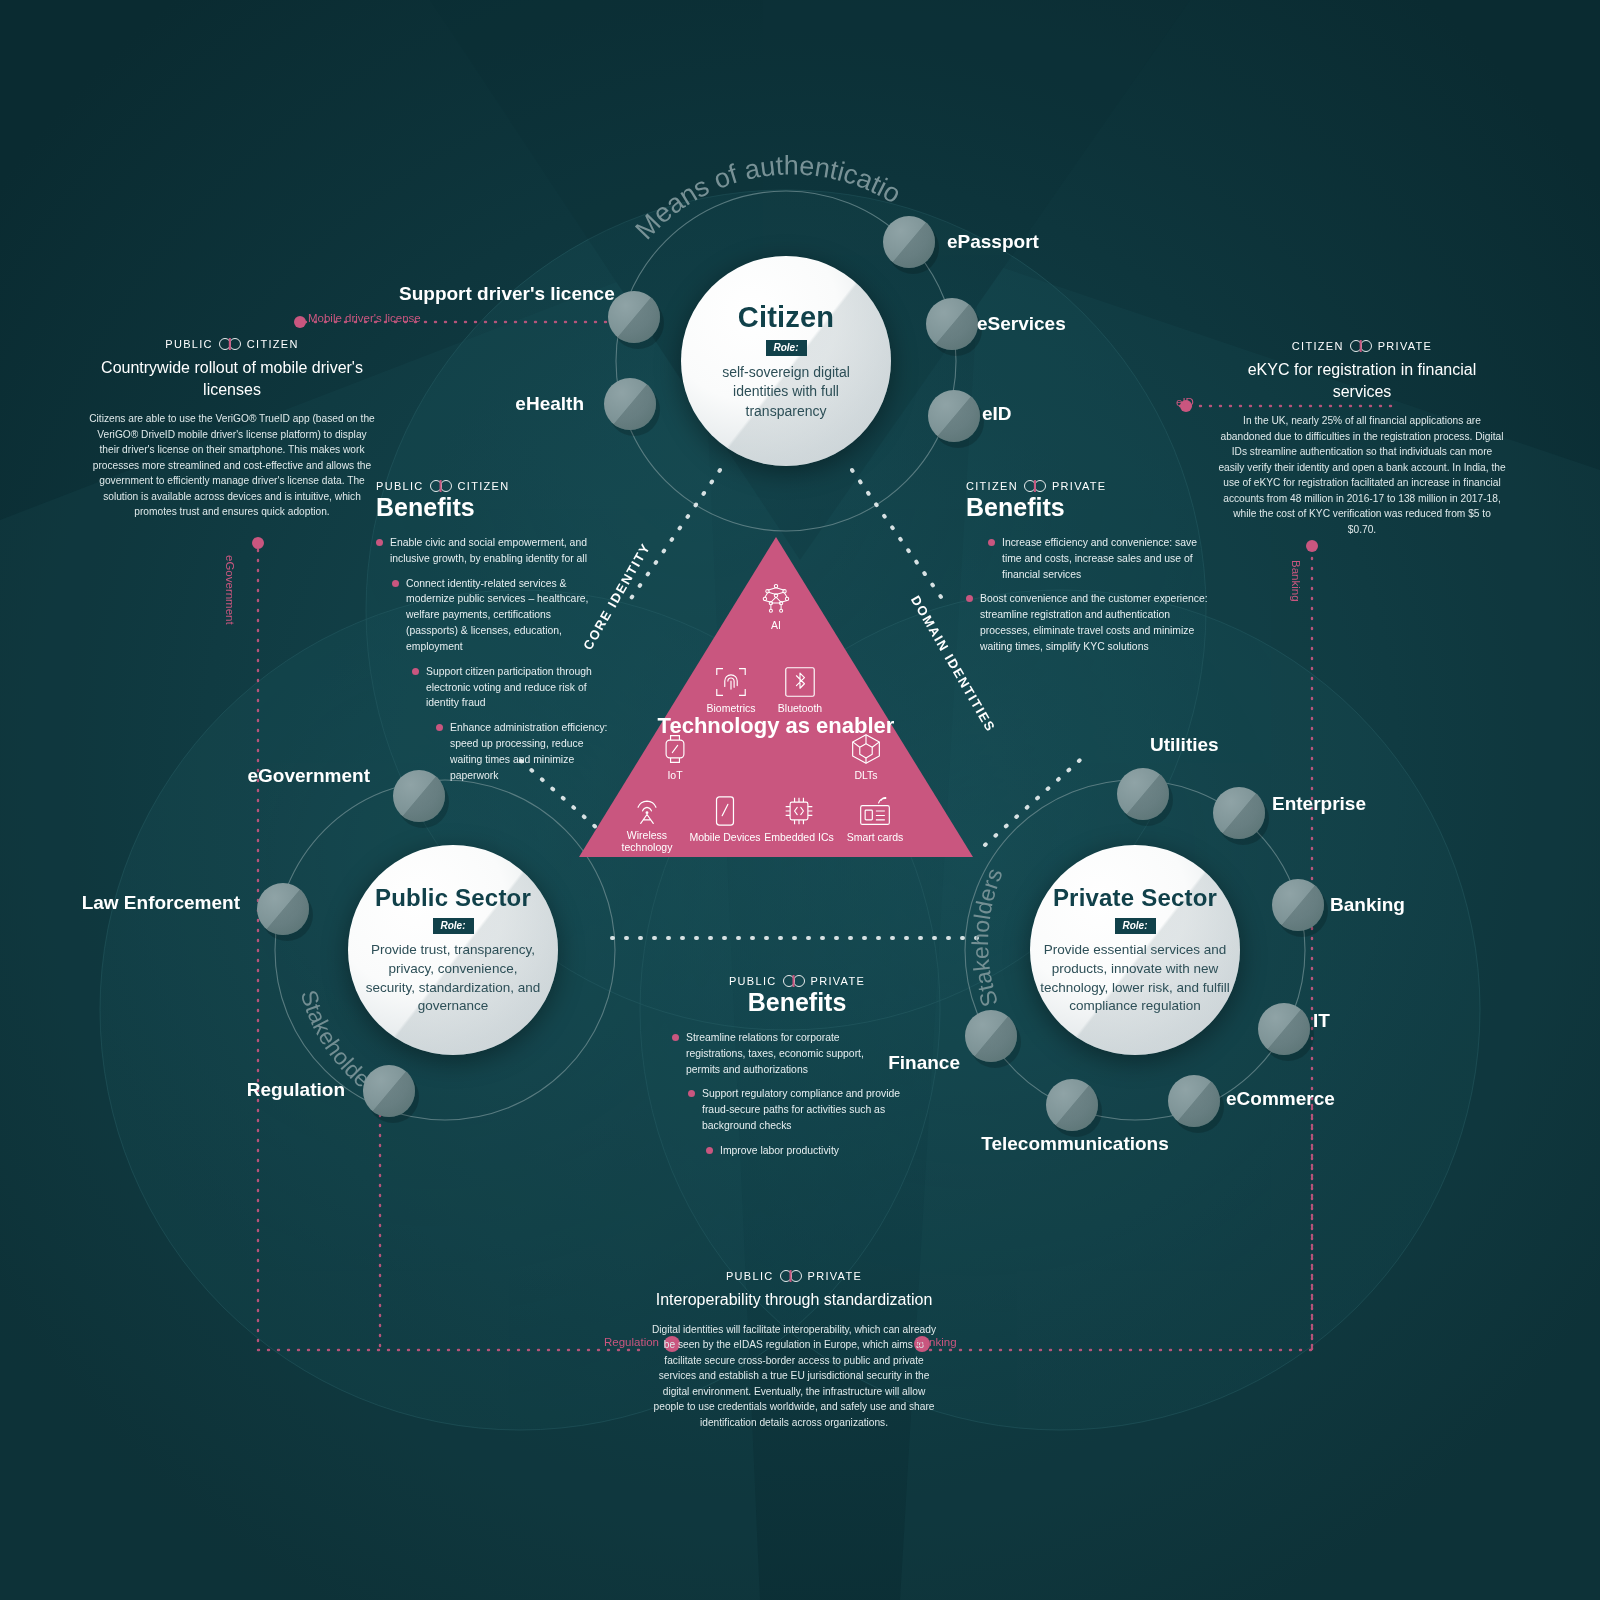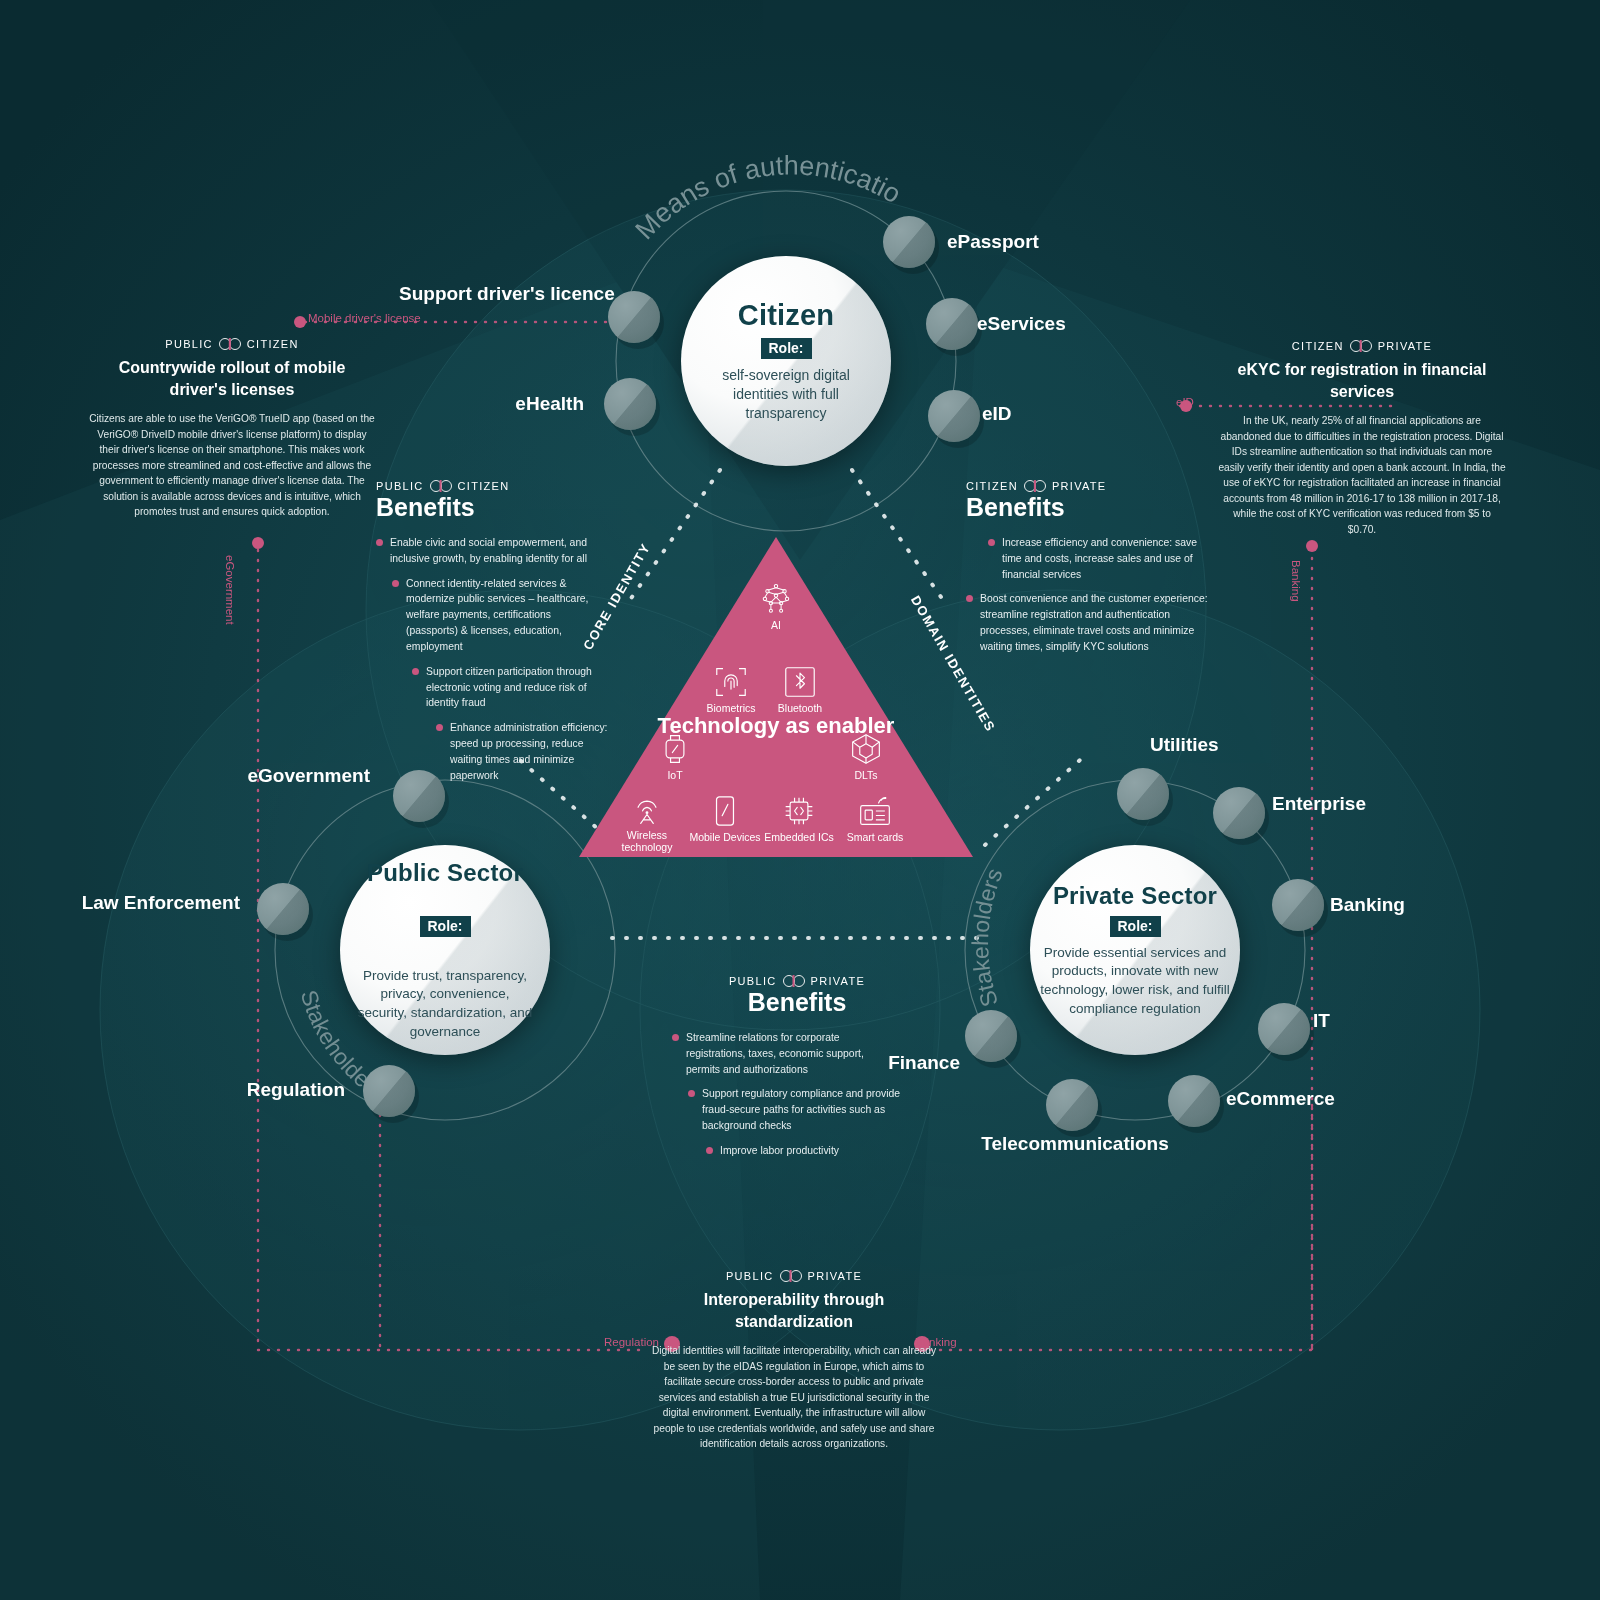--- a/index.html
+++ b/index.html
@@ -25,21 +25,21 @@
   .venn{display:inline-block;width:22px;height:12px;position:relative;}
   .venn i{position:absolute;top:0;width:12px;height:12px;border-radius:50%;
           border:1px solid #e8eced;display:block;}
   .venn i.l{left:0;}
   .venn i.r{right:0;}
   .venn b{position:absolute;left:5px;top:0;width:12px;height:12px;
           background:#c9567f;border-radius:50%;
           clip-path:inset(0 41.5% 0 41.5%);}
 
   .panel-title{
-    color:#ffffff;font-weight:bold;font-size:16px;line-height:1.35;
+    color:#ffffff;font-weight:normal;font-size:16px;line-height:1.35;
     margin-top:7px;text-align:center;
   }
   .panel-body{
     color:#dfe9ea;font-size:10.2px;line-height:1.52;text-align:center;
     margin-top:11px;
   }
 
   .benefits-head{
     color:#ffffff;font-weight:bold;font-size:25px;line-height:1;
     margin-top:3px;
@@ -64,28 +64,28 @@
     text-align:center;
   }
   .hub::after{
     content:"";position:absolute;inset:0;border-radius:50%;
     background:linear-gradient(128deg, rgba(255,255,255,0) 52%, rgba(160,175,180,.30) 53%, rgba(150,166,172,.22) 100%);
   }
   .hub > *{position:relative;z-index:2;}
   .hub-title{color:#11414a;font-weight:bold;letter-spacing:.2px;}
   .role-pill{
     display:inline-block;background:#11414a;color:#ffffff;font-weight:bold;
-    font-size:14px;padding:2px 8px 3px;margin:6px 0 7px;
+    font-size:10px;padding:2px 8px 3px;margin:6px 0 7px;font-style:italic;
   }
   .hub-role{color:#2d4f57;line-height:1.38;}
 
   #hub-citizen{left:681px;top:256px;width:210px;height:210px;}
   #hub-citizen .hub-title{font-size:29px;}
   #hub-citizen .hub-role{font-size:14px;}
-  #hub-public{left:340px;top:845px;width:210px;height:210px;gap:23px;}
+  #hub-public{left:348px;top:845px;width:210px;height:210px;}
   #hub-public .hub-title{font-size:24px;}
   #hub-public .hub-role{font-size:13.5px;}
   #hub-private{left:1030px;top:845px;width:210px;height:210px;}
   #hub-private .hub-title{font-size:24px;}
   #hub-private .hub-role{font-size:13.5px;}
 
   
   .sat{
     position:absolute;width:52px;height:52px;border-radius:50%;
     background:radial-gradient(circle at 34% 28%, #8fa3a6 0%, #7e9497 55%, #66807f 100%);

